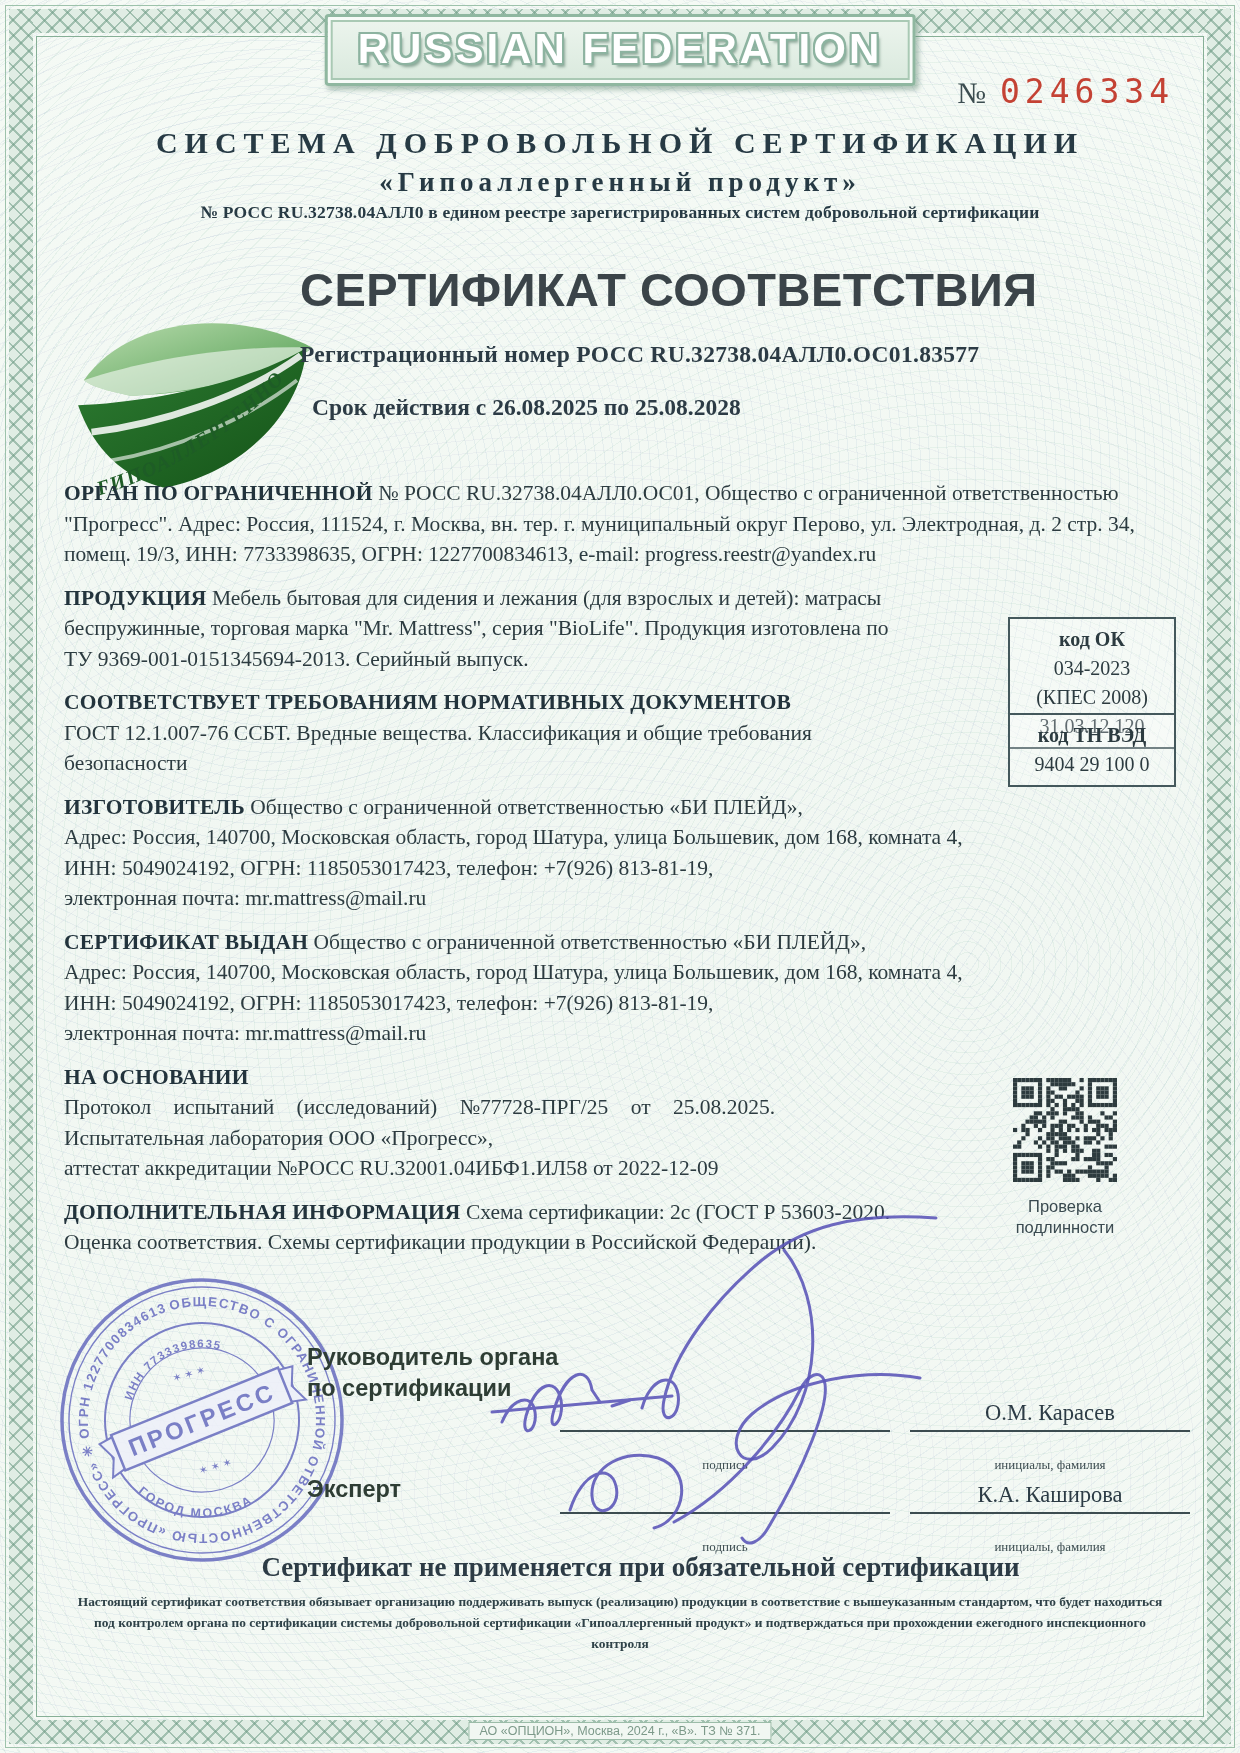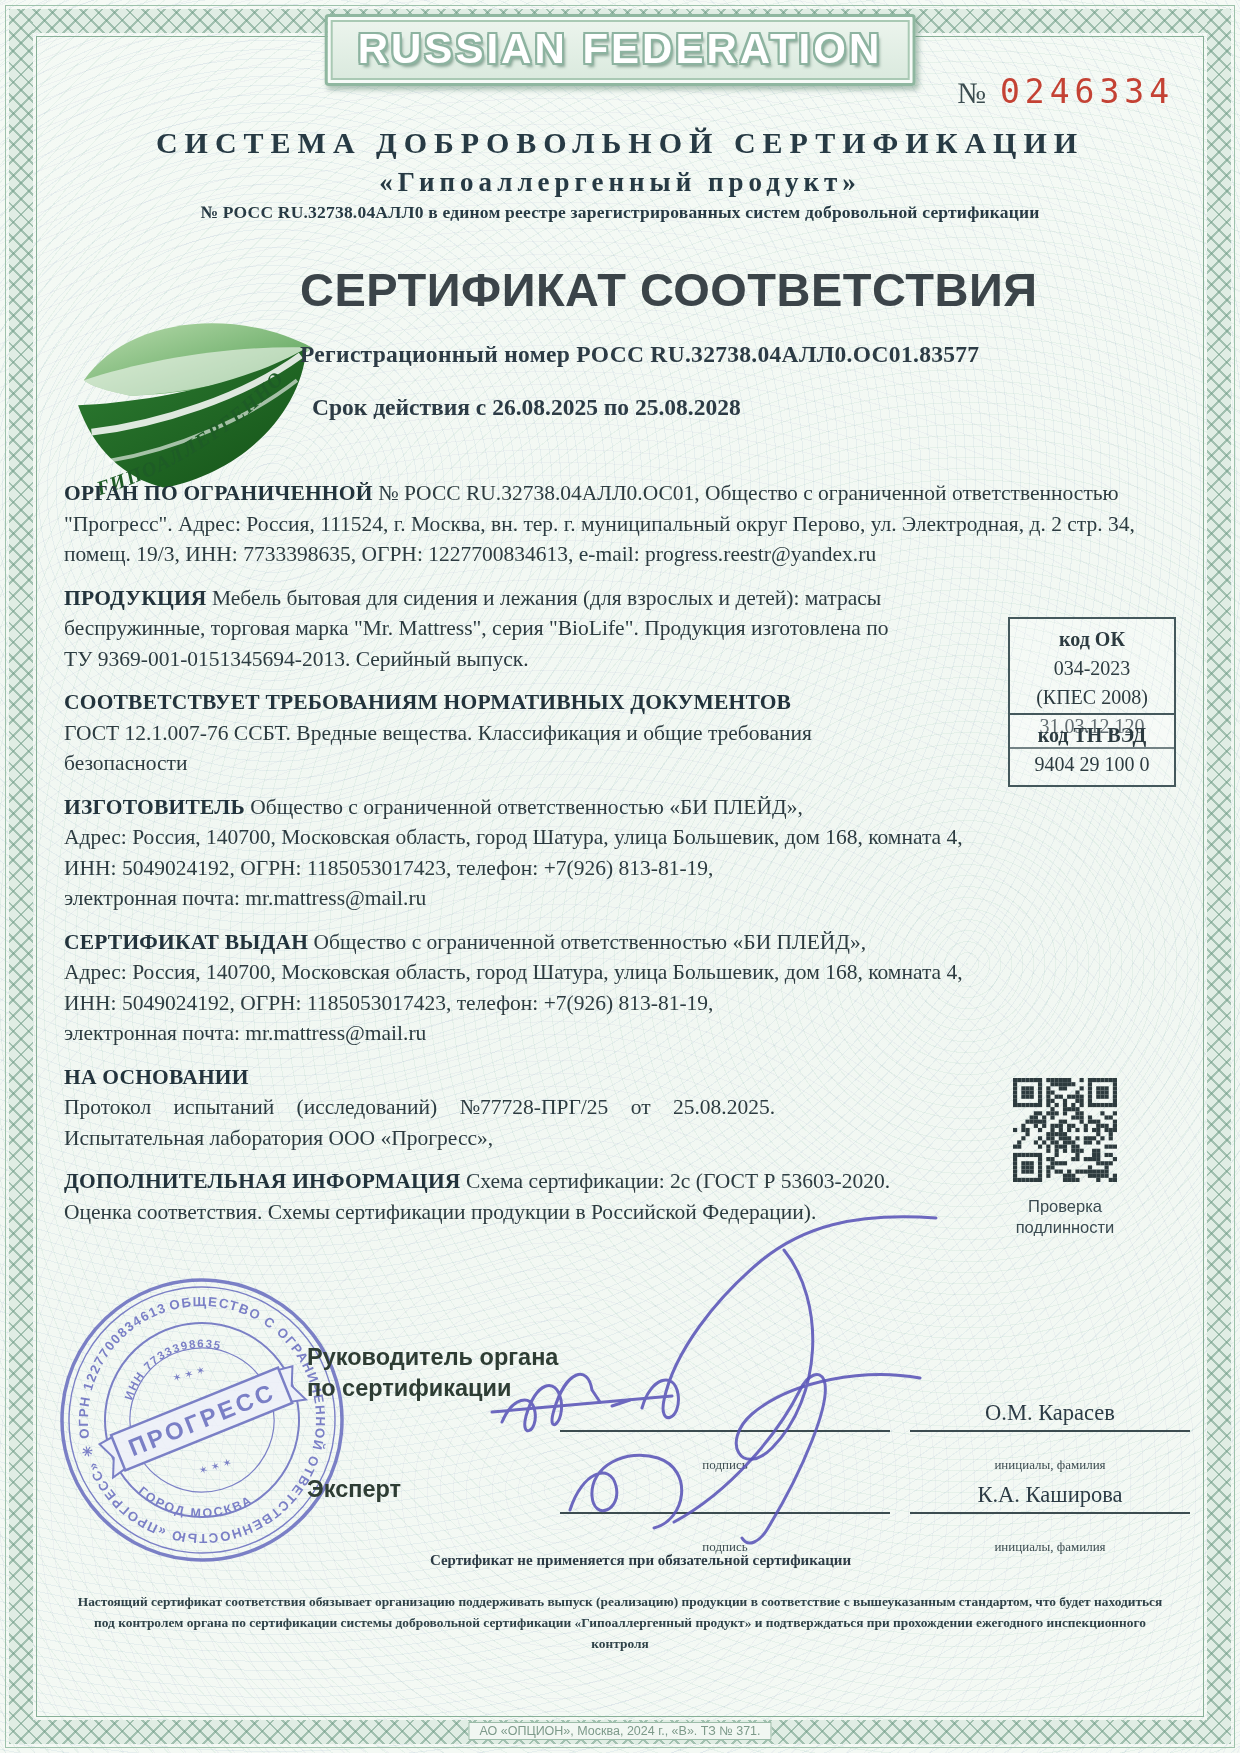--- a/index.html
+++ b/index.html
@@ -96,21 +96,21 @@
   .sig2-cap  { left:496px; top:194px; width:330px; }
   .name2     { left:846px; top:160px; width:280px; }
   .name2-line{ left:846px; top:190px; width:280px; }
   .name2-cap { left:846px; top:194px; width:280px; }
 
   .stamp { position:absolute; left:-12px; top:-52px; width:300px; height:300px; opacity:0.82; }
   .sig-svg { position:absolute; pointer-events:none; }
   .sig-svg.s1 { left:420px; top:-120px; width:470px; height:270px; }
   .sig-svg.s2 { left:470px; top:40px; width:330px; height:200px; }
 
-  .note { position:absolute; top:1552px; left:0; right:0; text-align:center; font-size:15px; font-weight:600; color:#2c3b45;padding-left:41px; }
+  .note { position:absolute; top:1552px; left:0; right:0; text-align:center; font-size:27px; font-weight:600; color:#2c3b45;padding-left:41px; }
   .disclaimer { position:absolute; top:1592px; left:70px; right:70px; text-align:center; font-size:13.4px; font-weight:bold; color:#2f4248; line-height:1.55; }
   .footer { position:absolute; bottom:13px; left:50%; transform:translateX(-50%);
     background:#f1f7f2; border:1px solid #9bbca8; padding:1px 10px;
     font-family:"Liberation Sans", sans-serif; font-size:12.5px; color:#7d9a8a; white-space:nowrap; }
 </style>
 </head>
 <body>
 
 <div class="page">
   <div class="outer-line"></div>
@@ -200,20 +200,21 @@
         <span>Общество с ограниченной ответственностью «БИ ПЛЕЙД»,</span></div>
       <div>Адрес: Россия, 140700, Московская область, город Шатура, улица Большевик, дом 168, комната 4,</div>
       <div>ИНН: 5049024192, ОГРН: 1185053017423, телефон: +7(926) 813-81-19,</div>
       <div>электронная почта: mr.mattress@mail.ru</div>
     </div>
 
     <div class="sec sec-basis">
       <div class="lbl">НА ОСНОВАНИИ</div>
       <div class="just1">Протокол испытаний (исследований) №77728-ПРГ/25 от 25.08.2025.</div>
       <div>Испытательная лаборатория ООО «Прогресс»,</div>
+      <div>аттестат аккредитации №РОСС RU.32001.04ИБФ1.ИЛ58 от 2022-12-09</div>
       <div class="qr-wrap">
         <svg id="qr" viewBox="0 0 100 100" fill="#2d3b3e">
             <rect x="0" y="0" width="4" height="4"></rect>
             <rect x="4" y="0" width="4" height="4"></rect>
             <rect x="8" y="0" width="4" height="4"></rect>
             <rect x="12" y="0" width="4" height="4"></rect>
             <rect x="16" y="0" width="4" height="4"></rect>
             <rect x="20" y="0" width="4" height="4"></rect>
             <rect x="24" y="0" width="4" height="4"></rect>
             <rect x="32" y="0" width="4" height="4"></rect>

